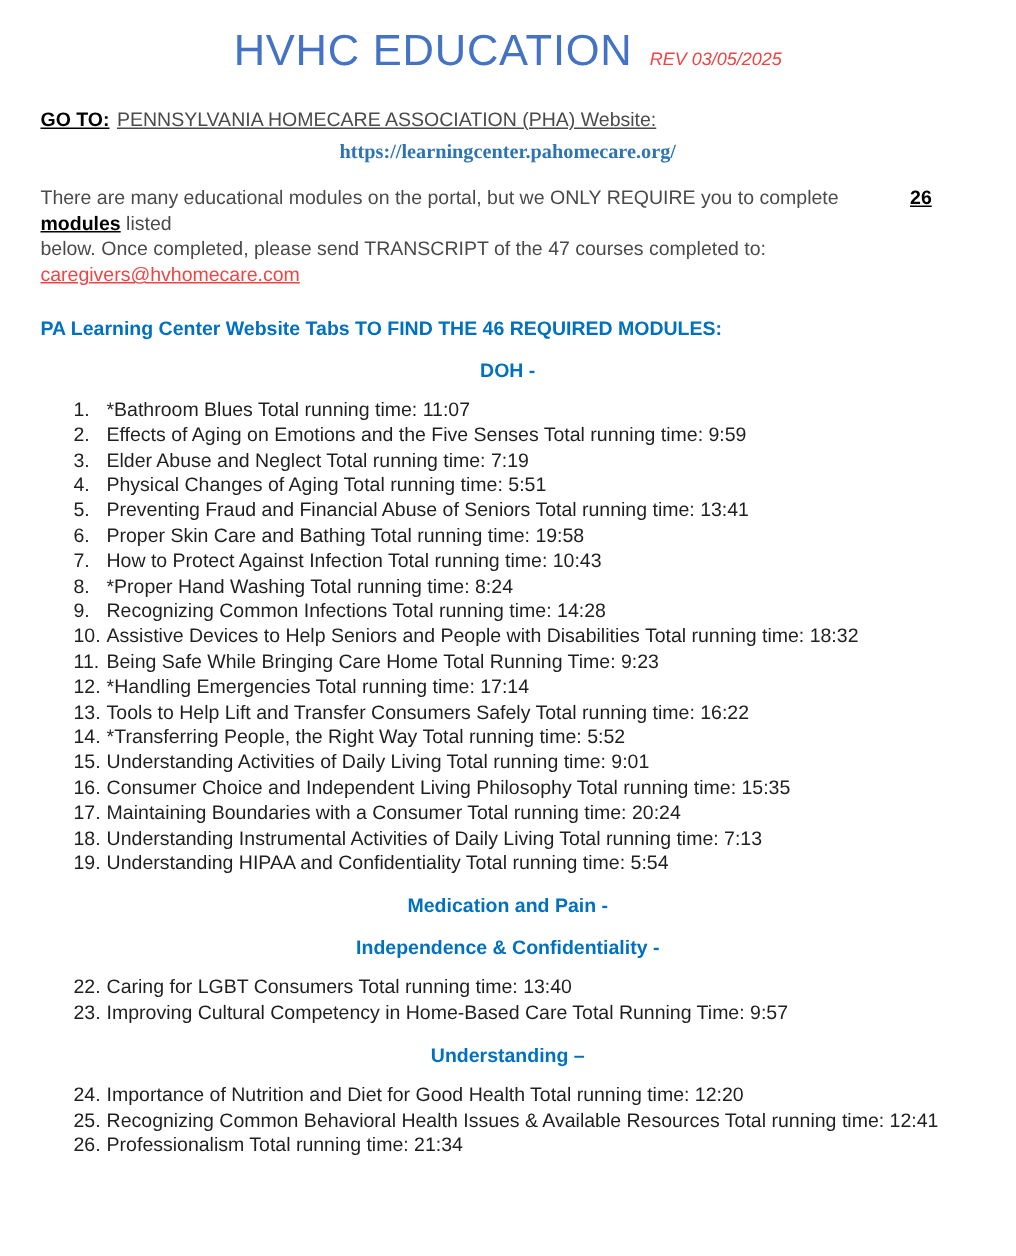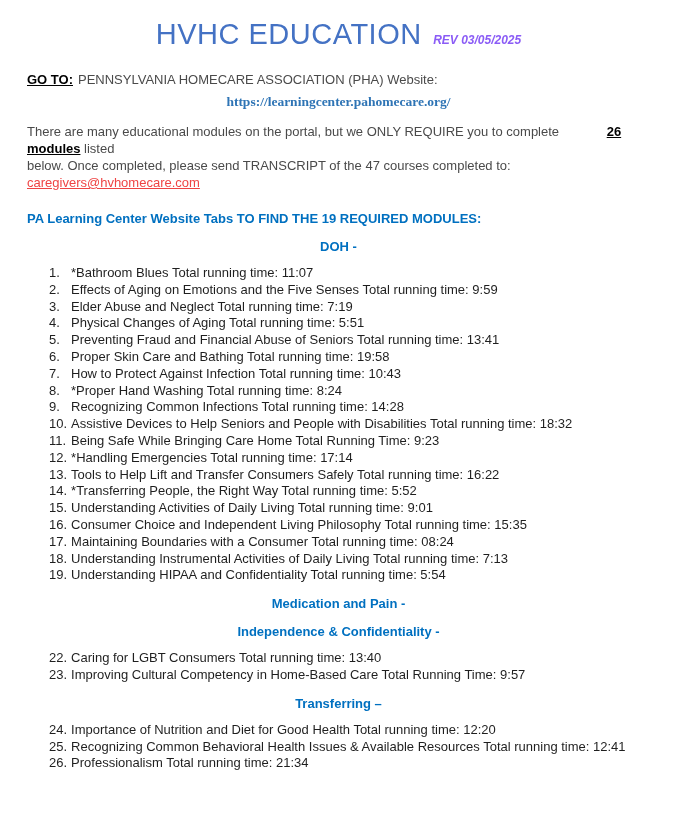--- a/index.html
+++ b/index.html
@@ -10,28 +10,28 @@
   }
   .page { padding:14px 27px 0 27px; }
 
   
   .title-row { text-align:center; margin-top:4px; white-space:nowrap; }
   .doc-title {
     color:#4472C4; font-size:29px; font-weight:400; letter-spacing:0.5px;
     display:inline-block; vertical-align:baseline;
   }
   .doc-rev {
-    color:#8b5cf6; font-size:12px; font-style:italic; font-weight:700;
+    color:#ef4444; font-size:12px; font-style:italic; font-weight:400;
     display:inline-block; margin-left:7px; vertical-align:baseline;
   }
 
   
   .goto-row { margin-top:20px; font-size:13px; line-height:17px; }
   .goto-label { color:#000000; font-weight:700; text-decoration:underline; margin-right:5px; }
-  .goto-site { color:#4a4a4a; }
+  .goto-site { color:#4a4a4a; text-decoration:underline; }
 
   
   .url-row { text-align:center; margin-top:4px;font-family:Liberation Serif, serif; }
   .doc-url { color:#2E74B5; font-weight:700; font-size:13.5px; text-decoration:none; }
 
   
   .intro { margin-top:13px; color:#4a4a4a; font-size:13px; line-height:17px; }
   .bold-26 { color:#000000; font-weight:700; text-decoration:underline;margin-left:44px; }
   .email-link { color:#ef4444; }
 
@@ -69,21 +69,21 @@
   <div class="url-row">
     <a href="#" class="doc-url">https://learningcenter.pahomecare.org/</a>
   </div>
 
   <div class="intro">
     <span>There are many educational modules on the portal, but we ONLY REQUIRE you to complete </span><span class="bold-26">26 modules</span><span> listed</span><br>
     <span>below. Once completed, please send TRANSCRIPT of the 47 courses completed to:</span><br>
     <a href="#" class="email-link">caregivers@hvhomecare.com</a>
   </div>
 
-  <h2 class="tabs-heading">PA Learning Center Website Tabs TO FIND THE 19 REQUIRED MODULES:</h2>
+  <h2 class="tabs-heading">PA Learning Center Website Tabs TO FIND THE 46 REQUIRED MODULES:</h2>
 
   <div id="sections-root">
   <section class="module-section">
     <h3 class="section-heading">DOH -</h3>
     <ol class="module-list">
   <li class="module-item">
     <span class="item-num">1.</span>
     <span class="item-text">*Bathroom Blues Total running time: 11:07</span>
   </li>
 
@@ -157,21 +157,21 @@
     <span class="item-text">Understanding Activities of Daily Living Total running time: 9:01</span>
   </li>
 
   <li class="module-item">
     <span class="item-num">16.</span>
     <span class="item-text">Consumer Choice and Independent Living Philosophy Total running time: 15:35</span>
   </li>
 
   <li class="module-item">
     <span class="item-num">17.</span>
-    <span class="item-text">Maintaining Boundaries with a Consumer Total running time: 08:24</span>
+    <span class="item-text">Maintaining Boundaries with a Consumer Total running time: 20:24</span>
   </li>
 
   <li class="module-item">
     <span class="item-num">18.</span>
     <span class="item-text">Understanding Instrumental Activities of Daily Living Total running time: 7:13</span>
   </li>
 
   <li class="module-item">
     <span class="item-num">19.</span>
     <span class="item-text">Understanding HIPAA and Confidentiality Total running time: 5:54</span>
@@ -192,21 +192,21 @@
   </li>
 
   <li class="module-item">
     <span class="item-num">23.</span>
     <span class="item-text">Improving Cultural Competency in Home-Based Care Total Running Time: 9:57</span>
   </li>
 </ol>
   </section>
 
   <section class="module-section">
-    <h3 class="section-heading">Transferring –</h3>
+    <h3 class="section-heading">Understanding –</h3>
     <ol class="module-list">
   <li class="module-item">
     <span class="item-num">24.</span>
     <span class="item-text">Importance of Nutrition and Diet for Good Health Total running time: 12:20</span>
   </li>
 
   <li class="module-item">
     <span class="item-num">25.</span>
     <span class="item-text">Recognizing Common Behavioral Health Issues &amp; Available Resources Total running time: 12:41</span>
   </li>

